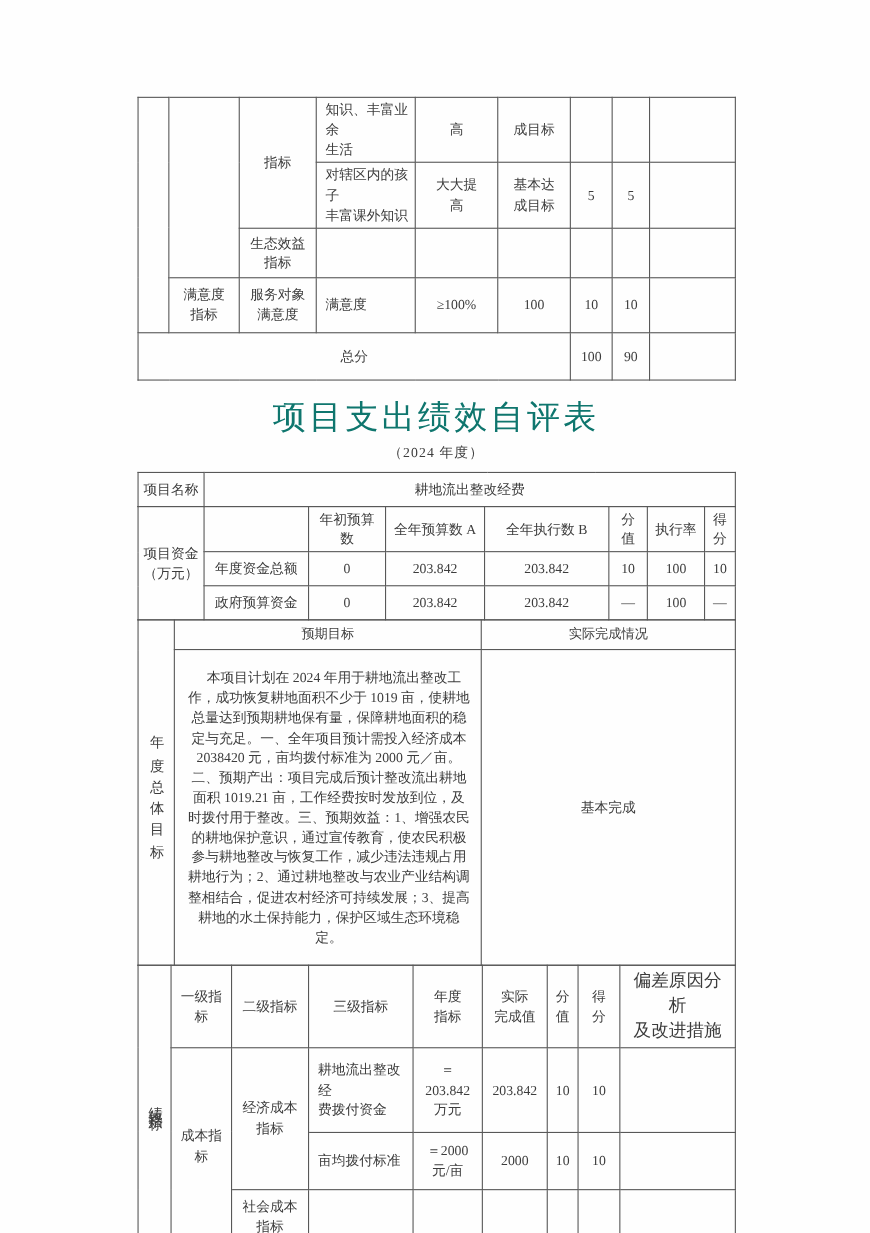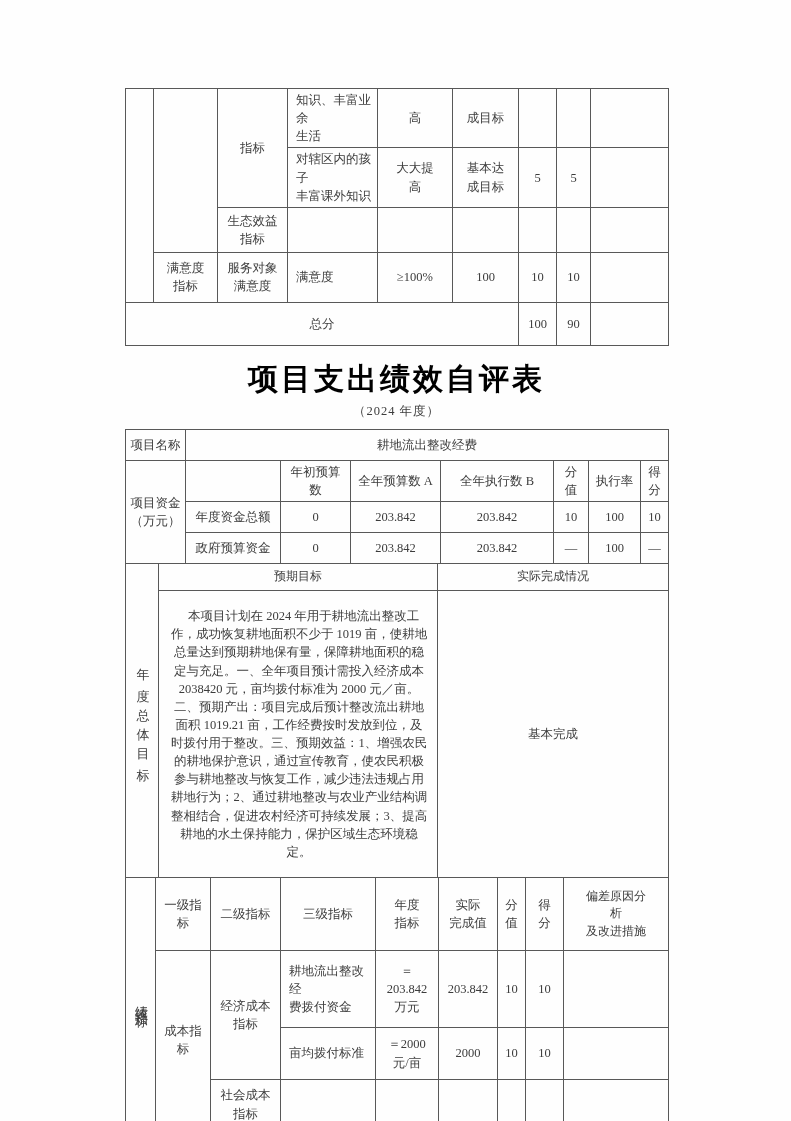--- a/index.html
+++ b/index.html
@@ -35,21 +35,21 @@
   tr.rB3 > td{height:36px;}
   tr.rB4 > td{height:26px;text-align:center;}
   tr.rB5 > td{height:26px;}
   tr.rB6 > td{height:22px;font-size:12px;}
   tr.rB7 > td{height:276px;margin-top:22px;}
   tr.rB8 > td{height:68px;}
   tr.rB9 > td{height:72px;}
   tr.rB10 > td{height:47px;}
   tr.rB11 > td{height:45px;}
   .title{
-    text-align:center;font-size:30px;font-weight:bold;color:#000000;
+    text-align:center;font-size:30px;font-weight:normal;color:#0f766e;
     letter-spacing:3px;margin:13px 0 3px 0;
   }
   .subtitle{text-align:center;font-size:12.5px;letter-spacing:1px;margin:0 0 9px 0;color:#3c3c3c;}
   .vlabel{
     display:inline-block;
     writing-mode:vertical-rl;text-orientation:upright;
     font-size:13px;
   }
   .vl-goal{letter-spacing:20px;}
   .vl-perf{letter-spacing:3px;}
@@ -243,21 +243,21 @@
         <td>二级指标</td>
         <td>三级指标</td>
         <td class="pre">年度
 指标</td>
         <td class="pre">实际
 完成值</td>
         <td class="pre">分
 值</td>
         <td class="pre">得
 分</td>
-        <td class="pre" style="font-size:12px">偏差原因分
+        <td class="pre" style="font-size:16px">偏差原因分
 析
 及改进措施</td>
       </tr>
       <tr class="rB9">
         <td rowspan="3">成本指
 标</td>
         <td rowspan="2" class="pre">经济成本
 指标</td>
         <td class="tl pre">耕地流出整改经
 费拨付资金</td>

